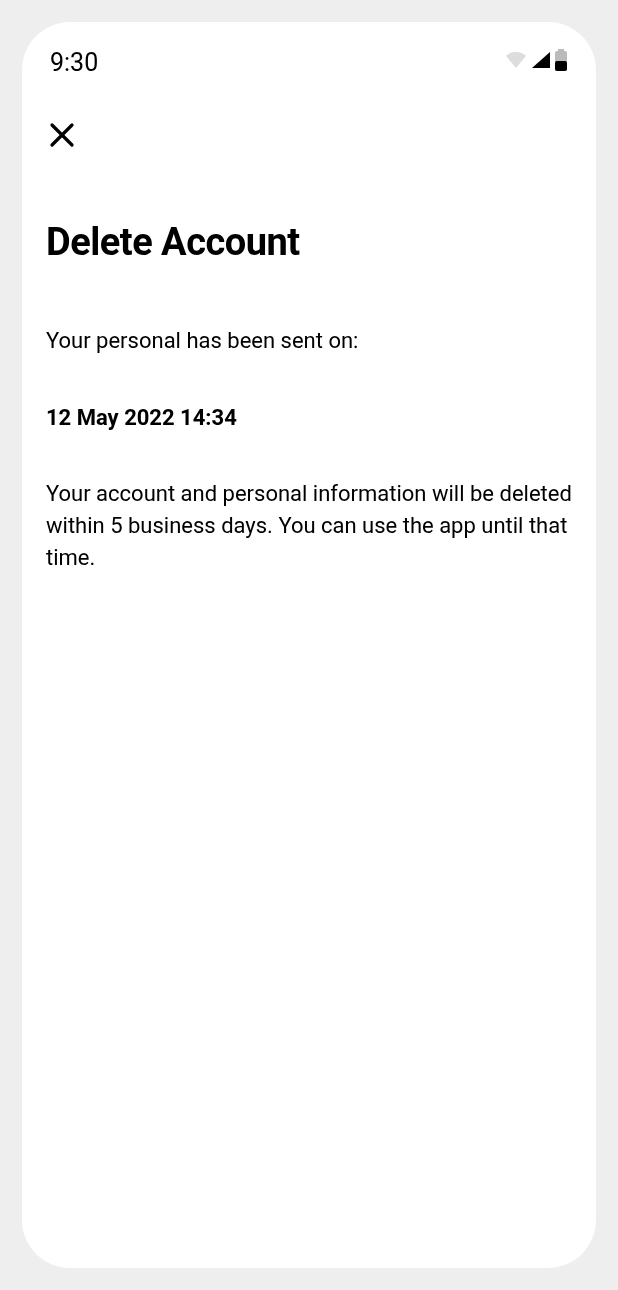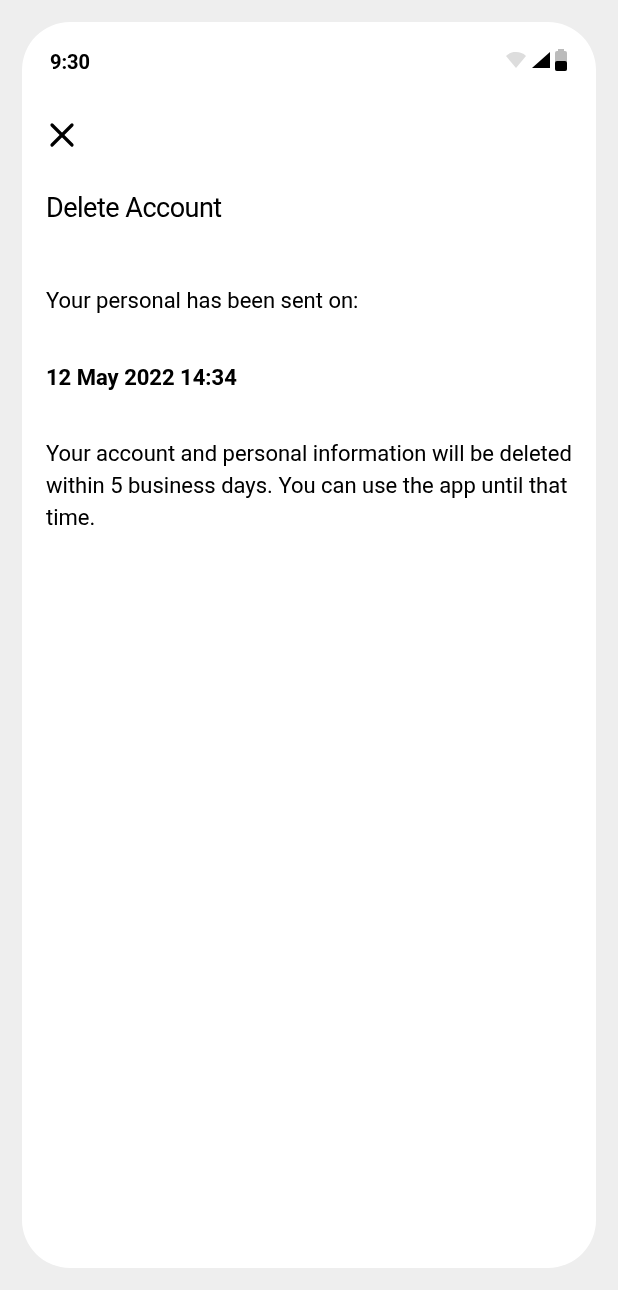--- a/index.html
+++ b/index.html
@@ -24,22 +24,22 @@
       flex-direction: column;
     }
     .status-bar {
       display: flex;
       justify-content: space-between;
       align-items: center;
       height: 44px;
       padding: 0 8px;
     }
     .status-time {
-      font-size: 20px;
-      font-weight: 700;
+      font-size: 25px;
+      font-weight: 400;
       color: #000;
     }
     .status-icons {
       display: flex;
       align-items: center;
       gap: 2px;
     }
     .close-row {
       padding: 36px 4px 0 4px;
     }
@@ -51,24 +51,25 @@
       justify-content: center;
       background: none;
       border: none;
       cursor: pointer;
       padding: 0;
     }
     .content {
       padding: 40px 4px 0 4px;
     }
     .page-title {
-      font-size: 27px;
-      font-weight: 400;
+      font-size: 38px;
+      font-weight: 700;
       color: #000;
       letter-spacing: -0.5px;
+      margin-top: 28px;
     }
     .intro-text {
       margin-top: 62px;
       font-size: 22px;
       color: #000;
       line-height: 1.4;
     }
     .datetime {
       margin-top: 48px;
       font-size: 22px;

